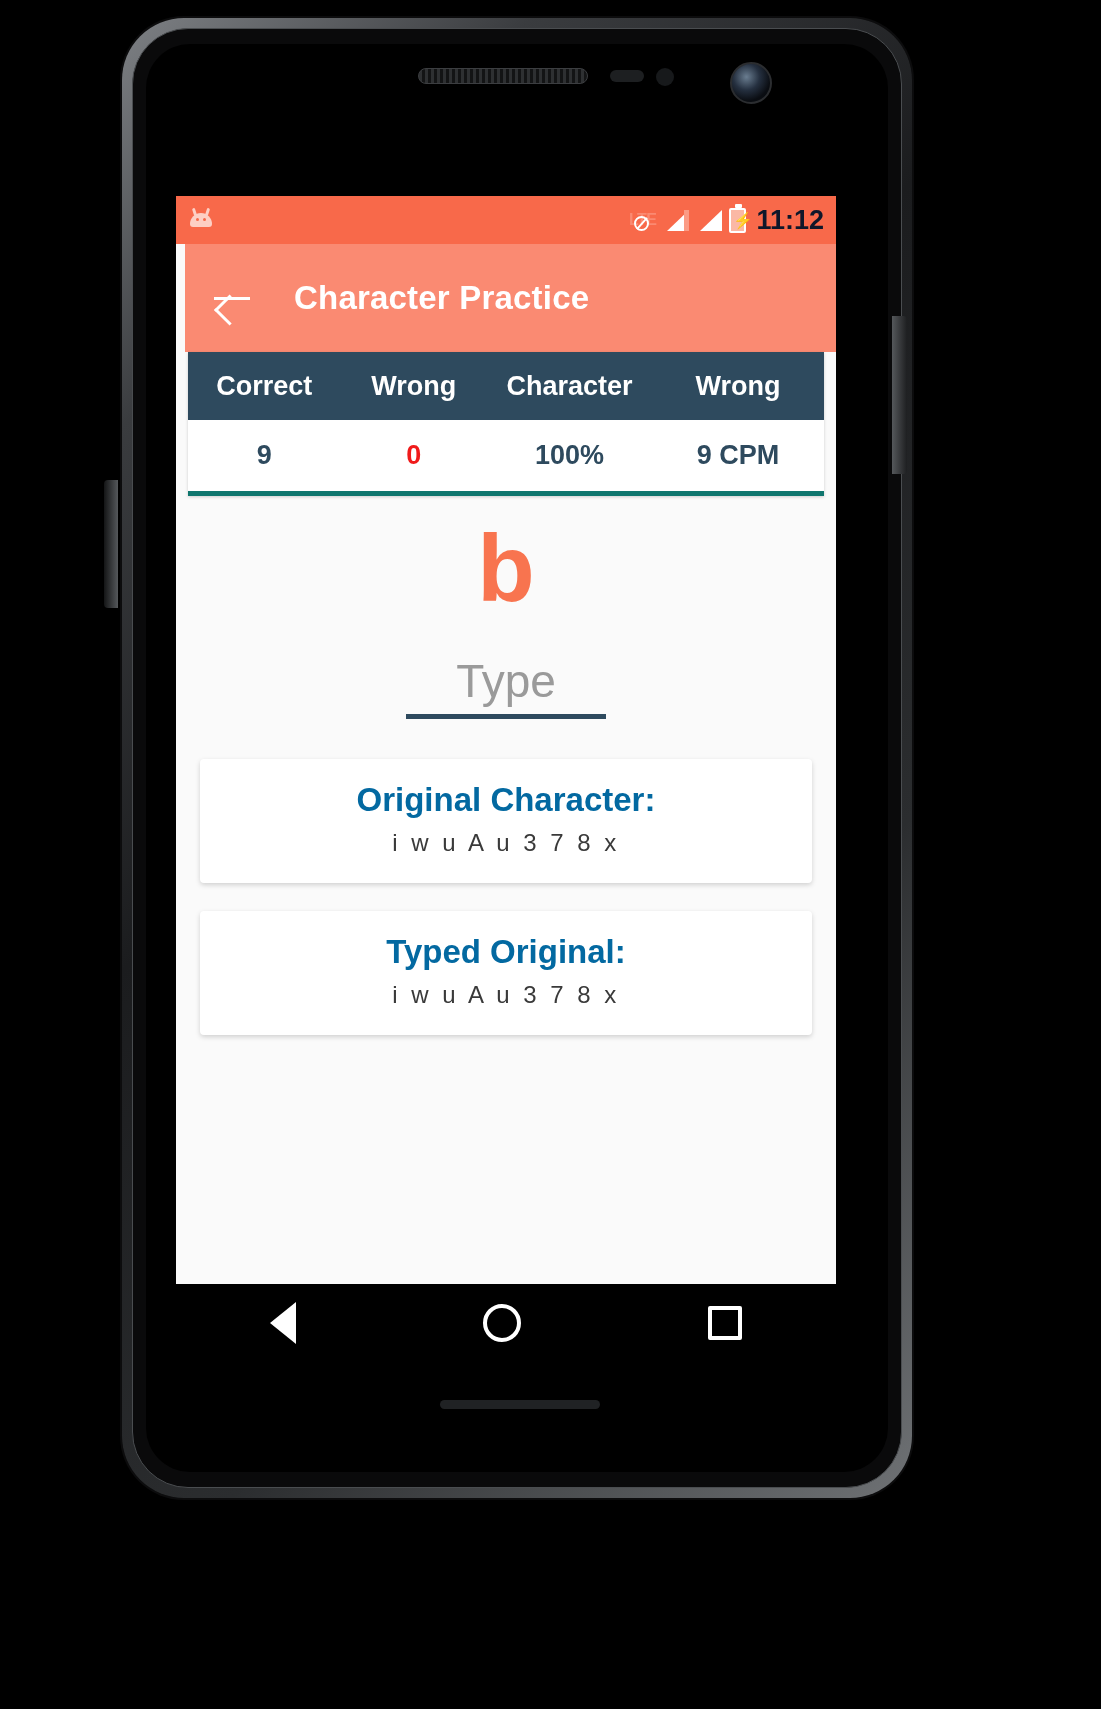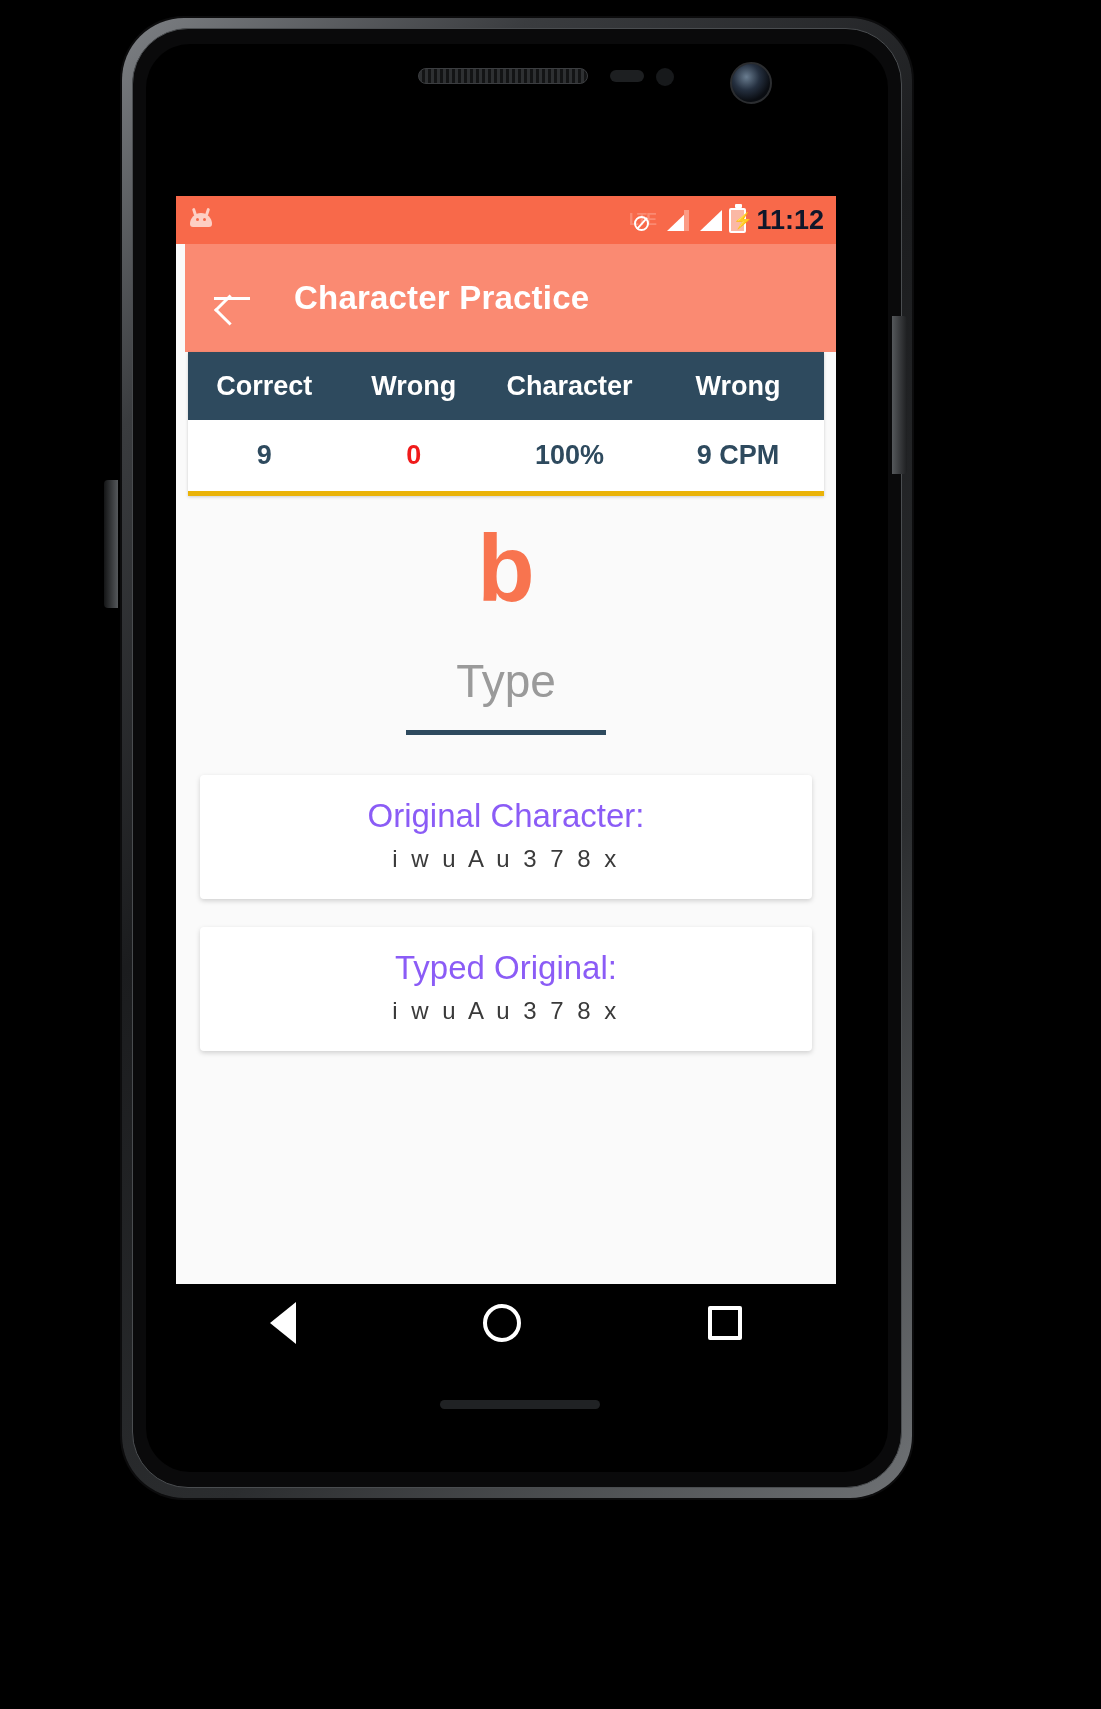--- a/index.html
+++ b/index.html
@@ -168,21 +168,21 @@
   #content {
     background: #fafafa;
     height: 1010px;
     position: relative;
   }
 
   
   #stats-table {
     margin: 0 12px;
     background: #ffffff;
-    border-bottom: 5px solid #eab308;
+    border-bottom: 5px solid #0f766e;
     box-shadow: 0 1px 3px rgba(0,0,0,0.18);
   }
   #stats-header-row {
     background: #2e4a5e;
     display: flex;
     height: 68px;
     align-items: center;
   }
   #stats-header-row .cell {
     color: #ffffff; font-size: 27px; font-weight: bold; text-align: center;
@@ -216,42 +216,42 @@
     line-height: 1;
     margin-top: 26px;
     height: 96px;
   }
 
   
   #type-input-wrap {
     width: 200px; margin: 36px auto 0 auto;
     border-bottom: 5px solid #2e4a5e;
     text-align: center;
-    padding-bottom: 22px;
+    padding-bottom: 6px;
   }
   #type-input {
     width: 100%; border: none; outline: none; background: transparent;
     text-align: center; font-size: 46px; color: #2e4a5e;
     font-family: "Liberation Sans", sans-serif;
   }
   #type-input::placeholder { color: #9a9a9a; opacity: 1; }
 
   
   .char-card {
     margin: 0 24px 0 24px;
     background: #ffffff;
     border-radius: 4px;
     box-shadow: 0 2px 5px rgba(0,0,0,0.17);
     padding: 22px 14px 26px 14px;
     text-align: center;
   }
   #original-character-card { margin-top: 40px; }
   #typed-character-card { margin-top: 28px; }
   .card-label {
-    font-size: 33px; color: #8b5cf6; margin-bottom: 10px;
+    font-size: 33px; color: #0369a1; margin-bottom: 10px; font-weight: bold;
   }
   .card-value {
     font-size: 24px; color: #3a3a3a; letter-spacing: 3.5px;
   }
 
   
   #nav-bar {
     position: absolute;
     left: 176px; top: 1284px;
     width: 660px; height: 78px;

